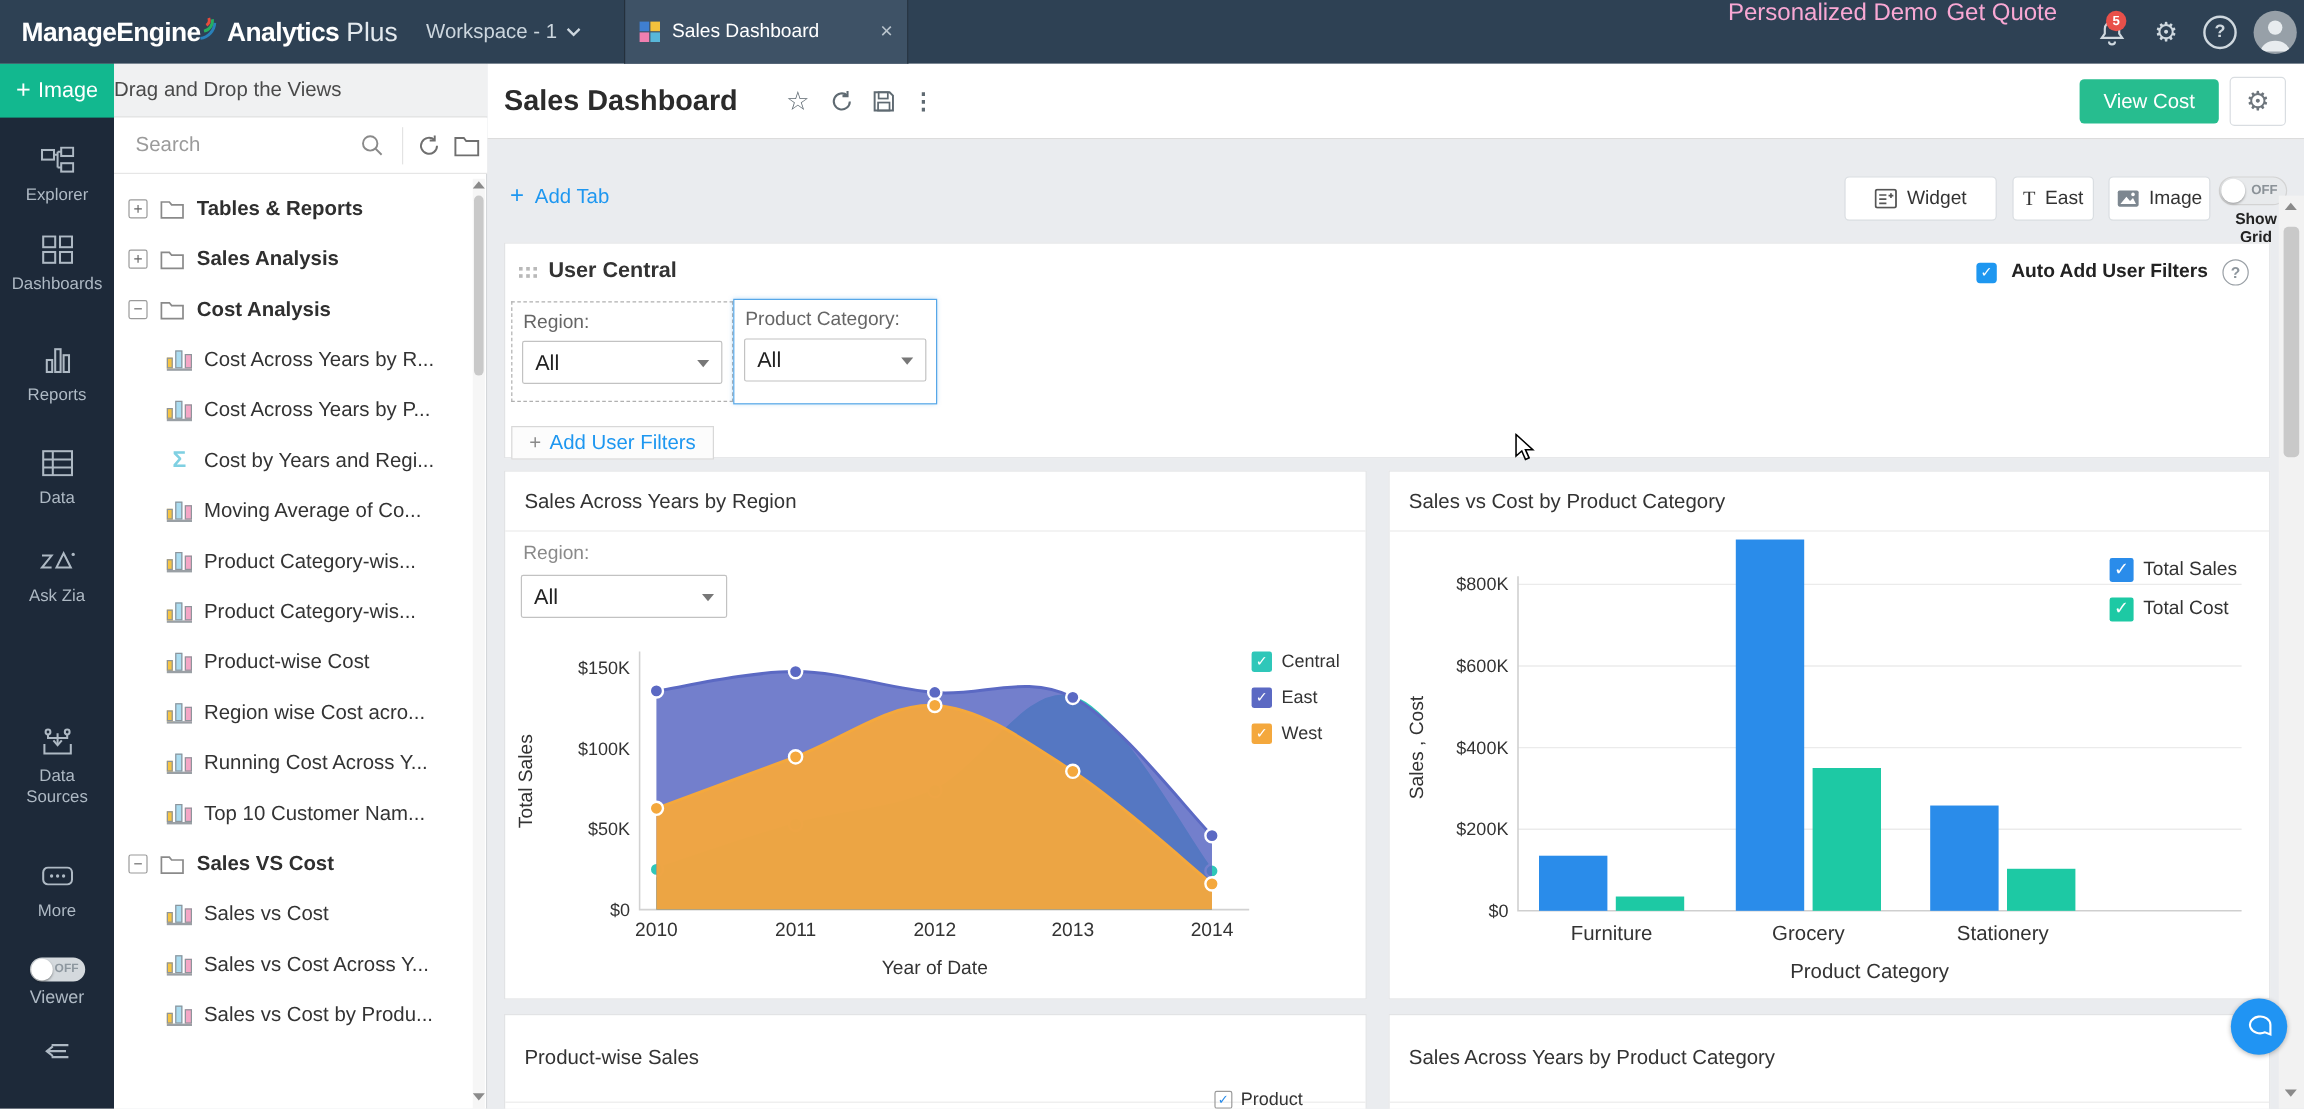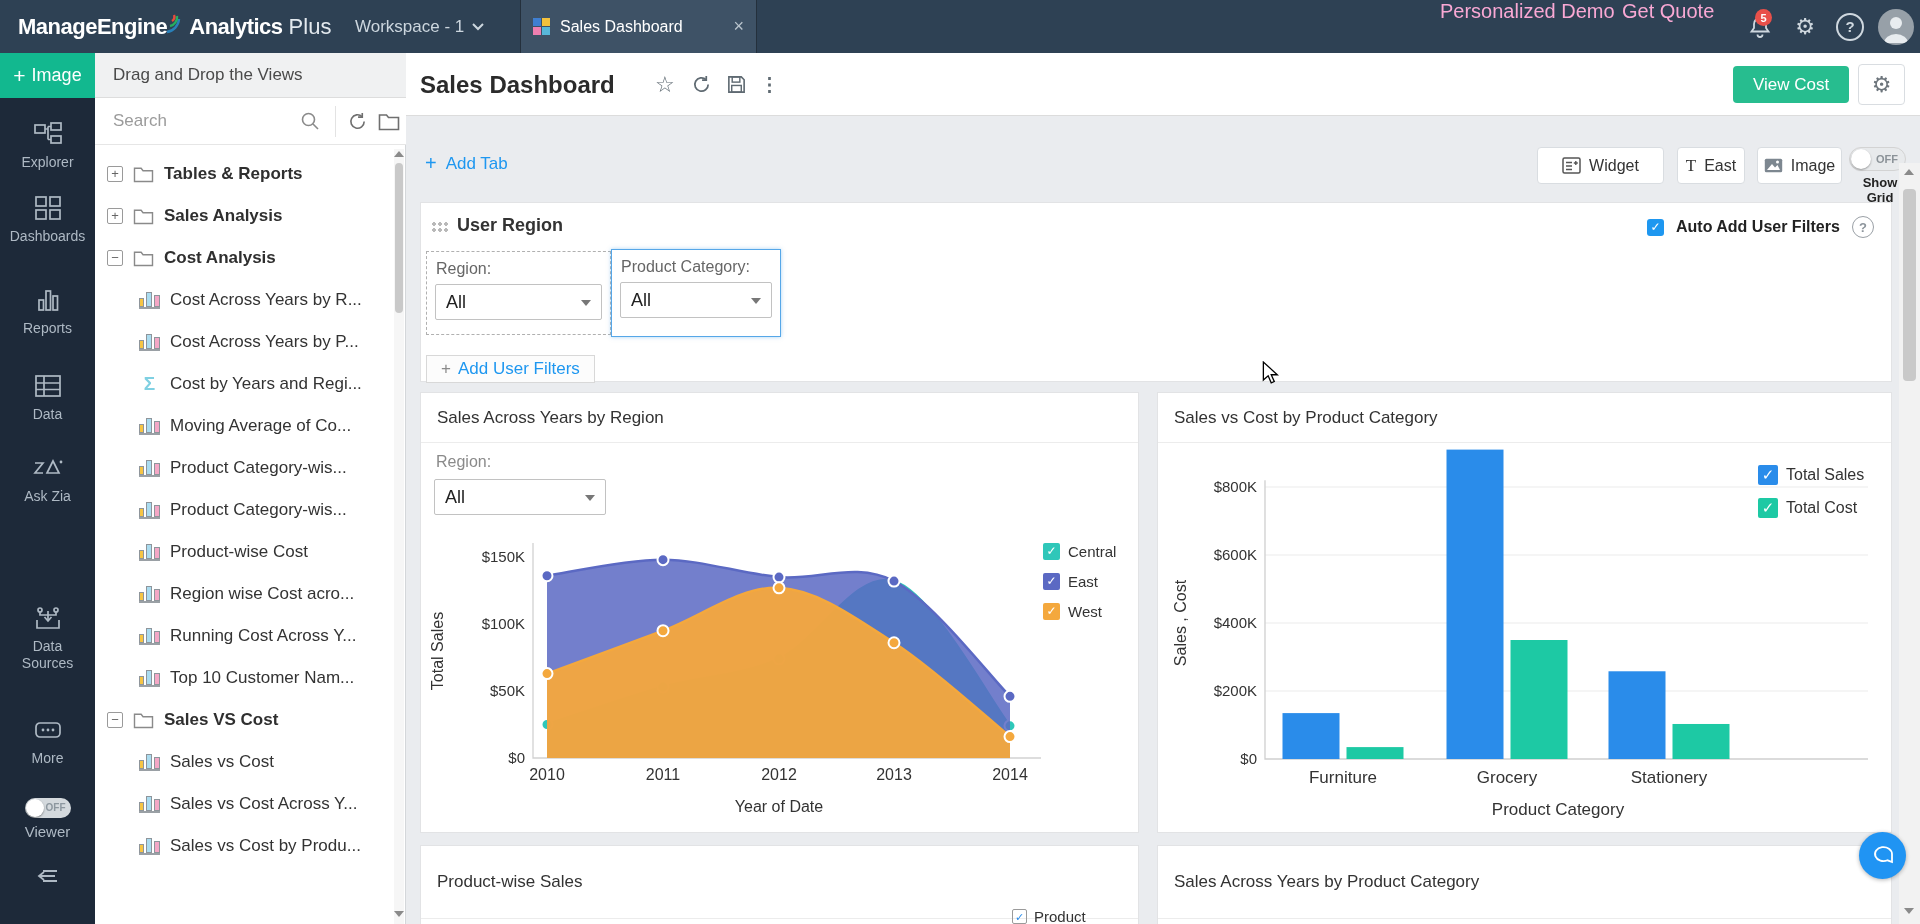--- a/index.html
+++ b/index.html
@@ -41,21 +41,21 @@
   .railItem .rlb { font-size:14px; margin-top:5px; line-height:17px; }
   .pillToggle { width:46px; height:20px; background:#d4d9dd; border-radius:10px; position:relative; margin:0 auto; }
   .pillToggle .knob { position:absolute; left:1px; top:1px; width:18px; height:18px; background:#fff;
     border-radius:50%; box-shadow:0 1px 2px rgba(0,0,0,.4); }
   .pillToggle .state { position:absolute; right:5px; top:4px; font-size:10px; color:#8d979f; font-weight:bold; }
 
   
   #treePanel { left:95px; top:53px; width:311px; height:871px; background:#fff;
     border-right:1px solid #d4d7da; z-index:10; }
   #treeHeader { left:0; top:0; width:311px; height:45px; background:#f0f1f2; border-bottom:1px solid #ddd;
-    color:#4a4a4a; font-size:17px; display:flex; align-items:center; padding-left:18px; }
+    color:#4a4a4a; font-size:17px; display:flex; align-items:center; }
   #searchRow { left:0; top:45px; width:311px; height:47px; border-bottom:1px solid #e6e6e6; background:#fff; }
   #searchInput { position:absolute; left:18px; top:8px; width:185px; height:30px; border:none; outline:none;
     font-size:17px; color:#444; font-family:inherit; }
   #searchInput::placeholder { color:#9b9b9b; }
   .vsep { position:absolute; left:240px; top:8px; width:1px; height:31px; background:#e3e3e3; }
   #tree { left:0; top:100px; width:300px; }
   .trow { height:42px; display:flex; align-items:center; gap:10px; padding-left:12px; cursor:pointer; }
   .trow.item { padding-left:44px; }
   .tlabel { font-size:17px; color:#333; white-space:nowrap; }
   .trow.folder .tlabel { font-weight:bold; color:#2f2f2f; }
@@ -509,21 +509,21 @@
     <div id="showGridWrap" class="abs">
       <div class="sgPill">
         <span class="knob"></span>
         <span class="state">OFF</span>
       </div>
       <div id="showGridLabel">Show Grid</div>
     </div>
 
     <section id="ufPanel" class="abs panel">
       <div class="abs dragDots" style="left:10px; top:18px;"></div>
-      <div class="abs" style="left:36px; top:12px; font-size:18px; font-weight:bold; color:#333;">User Region</div>
+      <div class="abs" style="left:36px; top:12px; font-size:18px; font-weight:bold; color:#333;">User Central</div>
 
       <div class="abs" style="left:1226px; top:13px; display:flex; align-items:center; gap:12px;">
         <span class="checkbox">✓</span>
         <span style="font-size:16px; font-weight:bold; color:#222;">Auto Add User Filters</span>
         <span class="qCircle">?</span>
       </div>
 
       <div class="filterBox" style="left:5px; width:185px; height:84px; border:1px dashed #b0b0b0;">
         <div class="filterLabel" style="margin:8px 0 0 9px;">Region:</div>
         <div class="selectBox" style="margin:6px 8px 0 8px;">

